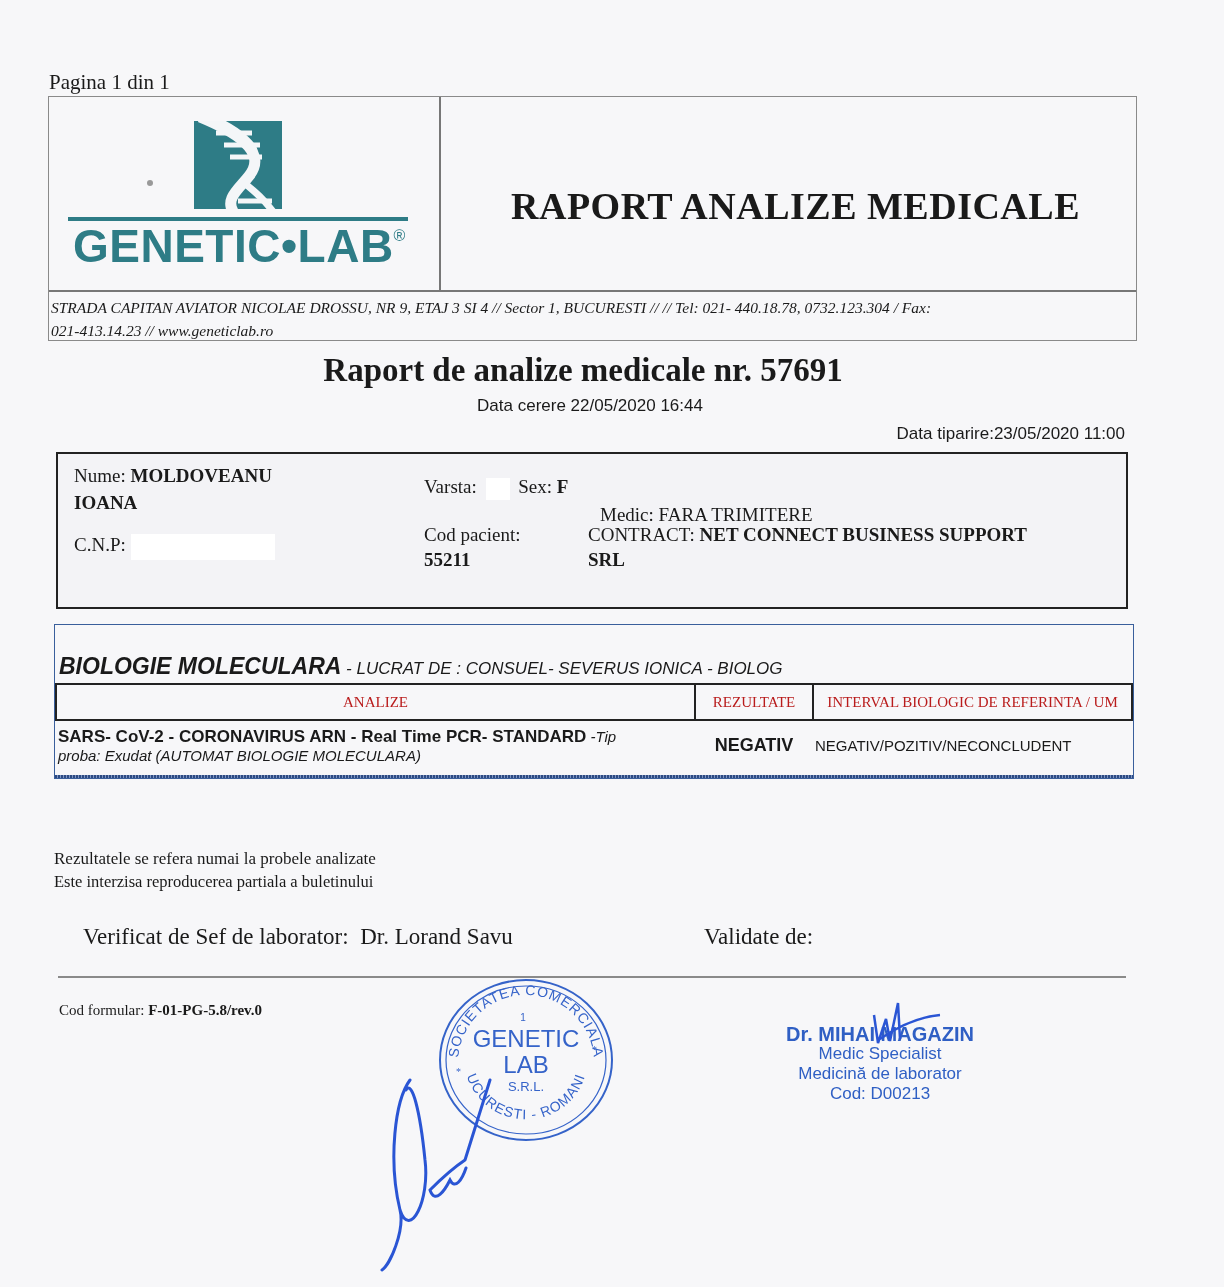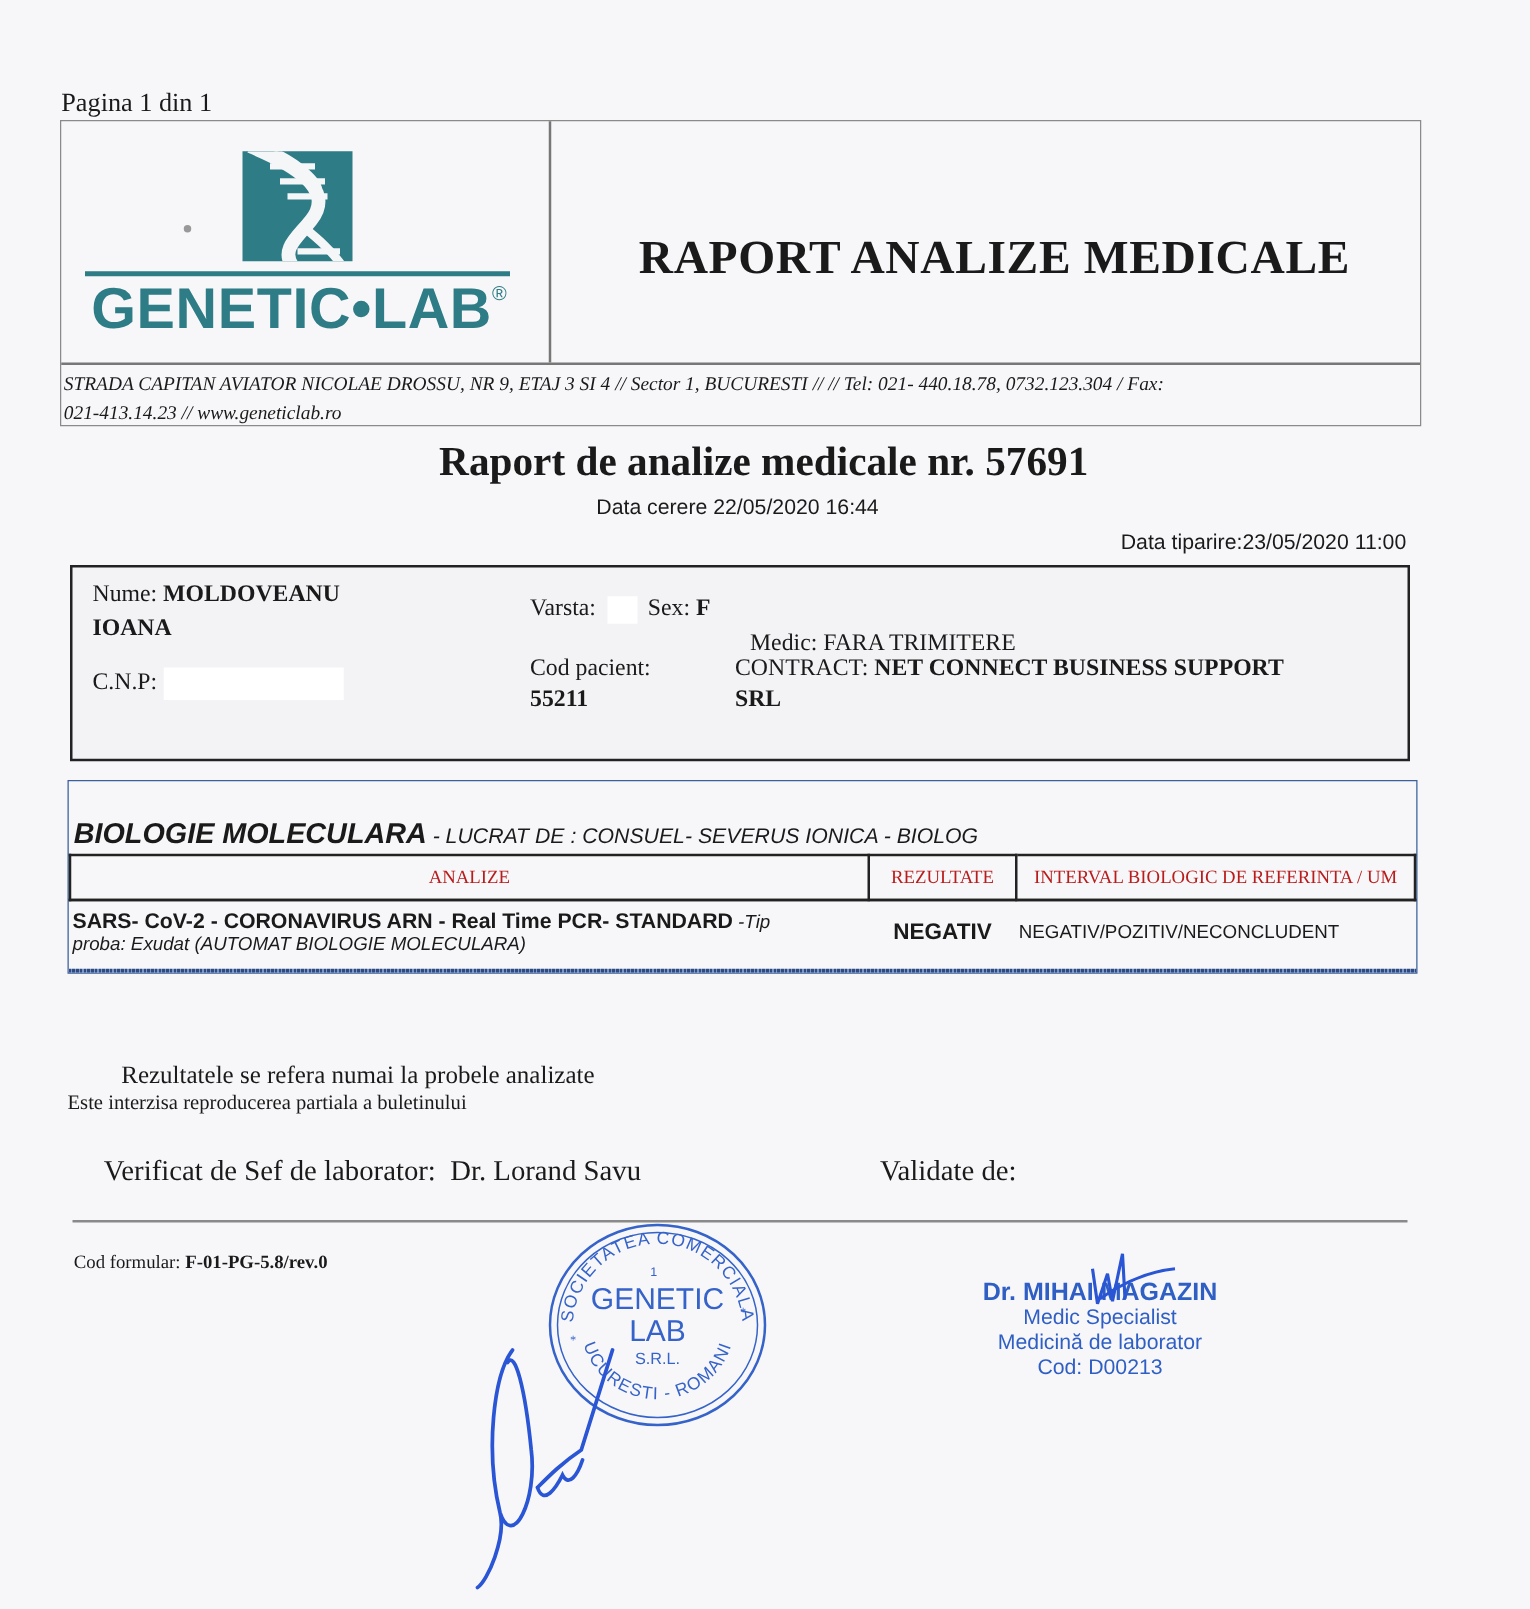--- a/index.html
+++ b/index.html
@@ -19,21 +19,21 @@
   #doc-title { font-size: 38px; font-weight: bold; letter-spacing: 0.5px; margin-left: 14px; }
   #address-cell { left: 0; top: 193px; right: 0; bottom: 0; border-top: 2px solid #777; padding: 4px 2px 0 2px; font-style: italic; font-size: 15.5px; line-height: 23px; }
 
   .dna-square { left: 145px; top: 24px; width: 88px; height: 88px; background: #2e7c86; overflow: hidden; }
   .logo-dot { left: 98px; top: 83px; width: 6px; height: 6px; border-radius: 50%; background: #999; }
   .logo-rule { left: 19px; top: 120px; width: 340px; height: 4px; background: #2e7c86; }
   .logo-text { left: 24px; top: 122px; font-family: "Liberation Sans", sans-serif; font-weight: bold; font-size: 46px; color: #2e7c86; letter-spacing: 0.5px; }
   .logo-text sup { font-size: 16px; font-weight: normal; vertical-align: top; position: relative; top: 8px; }
 
   
-  #report-title { left: 0; width: 1166px; top: 352px; text-align: center; font-size: 33px; font-weight: bold; padding-left: 28px; }
+  #report-title { left: 0; width: 1166px; top: 352px; text-align: center; font-size: 33px; font-weight: bold; }
   #date-request { left: 0; width: 1180px; top: 396px; text-align: center; font-family: "Liberation Sans", sans-serif; font-size: 17px; }
   #date-print { right: 99px; top: 424px; font-family: "Liberation Sans", sans-serif; font-size: 17px; }
 
   
   #patient-box { left: 56px; top: 452px; width: 1072px; height: 157px; border: 2px solid #222; box-sizing: border-box; background: #f3f3f6; }
   .pf { font-size: 19px; }
   .pf b { font-weight: bold; }
   .redact { display: inline-block; background: #fff; vertical-align: middle; }
 
   
@@ -44,21 +44,21 @@
   #results-table { left: 0; top: 58px; width: 1078px; border-collapse: collapse; }
   #results-table th { border: 2px solid #222; font-weight: normal; font-family: "Liberation Serif", serif; font-size: 15px; color: #b91c1c; height: 34px; padding: 0 2px; line-height: 15px; margin-left: 12px; }
   #results-table td { font-family: "Liberation Sans", sans-serif; padding: 2px 2px; vertical-align: middle; }
   .analysis-name { font-weight: bold; font-size: 17px; }
   .analysis-sub { font-style: italic; font-size: 15px; }
   .result-val { font-weight: bold; font-size: 18px; text-align: center; }
   .ref-val { font-size: 15px; text-align: left; white-space: nowrap; }
   #analysis-bottom { left: 0; right: 0; bottom: 0; height: 3px; background: repeating-linear-gradient(90deg, #2d4a82 0 2px, #7e96c4 2px 3px); }
 
   
-  #note-1 { left: 54px; top: 849px; font-size: 20px; margin-left: 43px; }
+  #note-1 { left: 54px; top: 849px; font-size: 17px; }
   #note-2 { left: 54px; top: 872px; font-size: 16.5px; }
   #verified { left: 83px; top: 924px; font-size: 23px; }
   #validated { left: 704px; top: 924px; font-size: 23px; }
   #divider { left: 58px; top: 976px; width: 1068px; height: 2px; background: #8a8a8a; }
   #form-code { left: 59px; top: 1002px; font-size: 15px; }
   #form-code b { font-weight: bold; }
 
   
   #validator-stamp { left: 760px; top: 1024px; width: 240px; text-align: center; color: #2f5fc4; font-family: "Liberation Sans", sans-serif; line-height: 20px; }
   #validator-name { font-weight: bold; font-size: 20px; }

